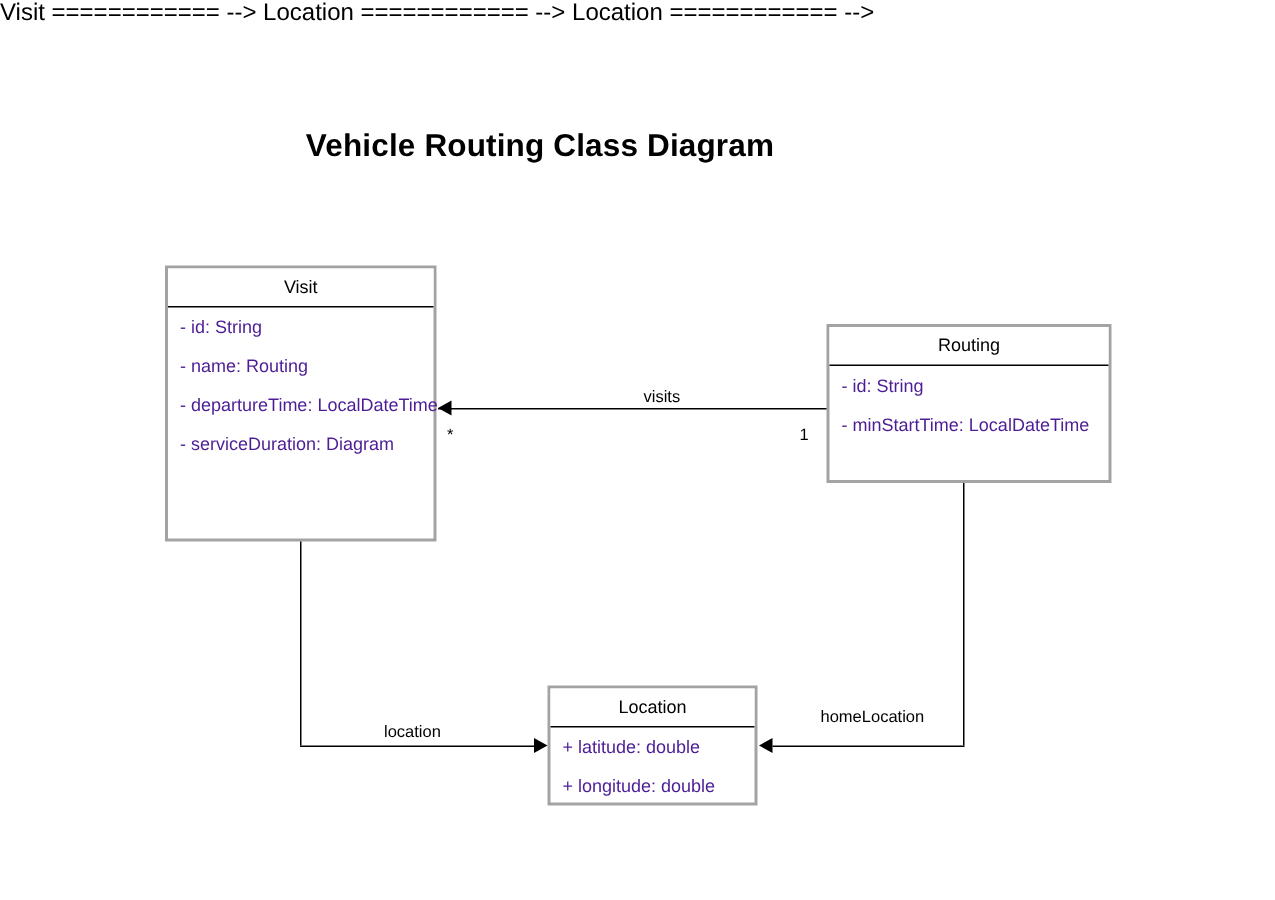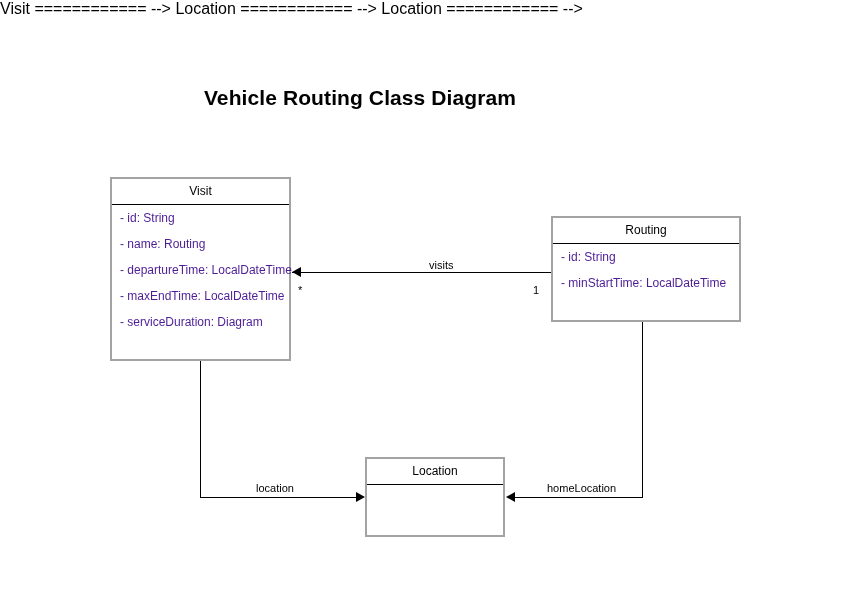--- a/index.html
+++ b/index.html
@@ -110,51 +110,54 @@
 
   <div class="diagram-title">Vehicle Routing Class Diagram</div>
 
   
   <div class="uml-class" style="left:110px; top:177px; width:181px; height:184px;">
     <div class="uml-class-name">Visit</div>
     <div class="uml-attrs">
       <div class="uml-attr">- id: String</div>
       <div class="uml-attr">- name: Routing</div>
       <div class="uml-attr">- departureTime: LocalDateTime</div>
-      <div class="uml-attr">- maxEndTime: LocalDateTime</div>
       <div class="uml-attr">- serviceDuration: Diagram</div>
     </div>
   </div>
 
   
   <div class="uml-class" style="left:551px; top:216px; width:190px; height:106px;">
     <div class="uml-class-name">Routing</div>
     <div class="uml-attrs">
       <div class="uml-attr">- id: String</div>
       <div class="uml-attr">- minStartTime: LocalDateTime</div>
     </div>
   </div>
 
   
   <div class="uml-class" style="left:365px; top:457px; width:140px; height:80px;">
     <div class="uml-class-name">Location</div>
+    <div class="uml-attrs">
+      <div class="uml-attr">+ latitude: double</div>
+      <div class="uml-attr">+ longitude: double</div>
+    </div>
   </div>
 
    Visit ============ --&gt;
   <div class="edge-h" style="left:292px; top:272px; width:259px;"></div>
   <div class="arrow arrow-left" style="left:292px; top:267px;"></div>
   <div class="edge-label" style="left:426px; top:259px;">visits</div>
   <div class="multiplicity" style="left:298px; top:284px;">*</div>
   <div class="multiplicity" style="left:533px; top:284px;">1</div>
 
    Location ============ --&gt;
   <div class="edge-v" style="left:200px; top:361px; height:136px;"></div>
   <div class="edge-h" style="left:200px; top:497px; width:156px;"></div>
   <div class="arrow arrow-right" style="left:356px; top:492px;"></div>
   <div class="edge-label" style="left:253px; top:482px;">location</div>
 
    Location ============ --&gt;
   <div class="edge-v" style="left:642px; top:322px; height:175px;"></div>
   <div class="edge-h" style="left:515px; top:497px; width:128px;"></div>
   <div class="arrow arrow-left" style="left:506px; top:492px;"></div>
-  <div class="edge-label" style="left:544px; top:482px;">homeLocation</div>
+  <div class="edge-label" style="left:544px; top:472px;">homeLocation</div>
 
 </div>
 
 </body></html>

